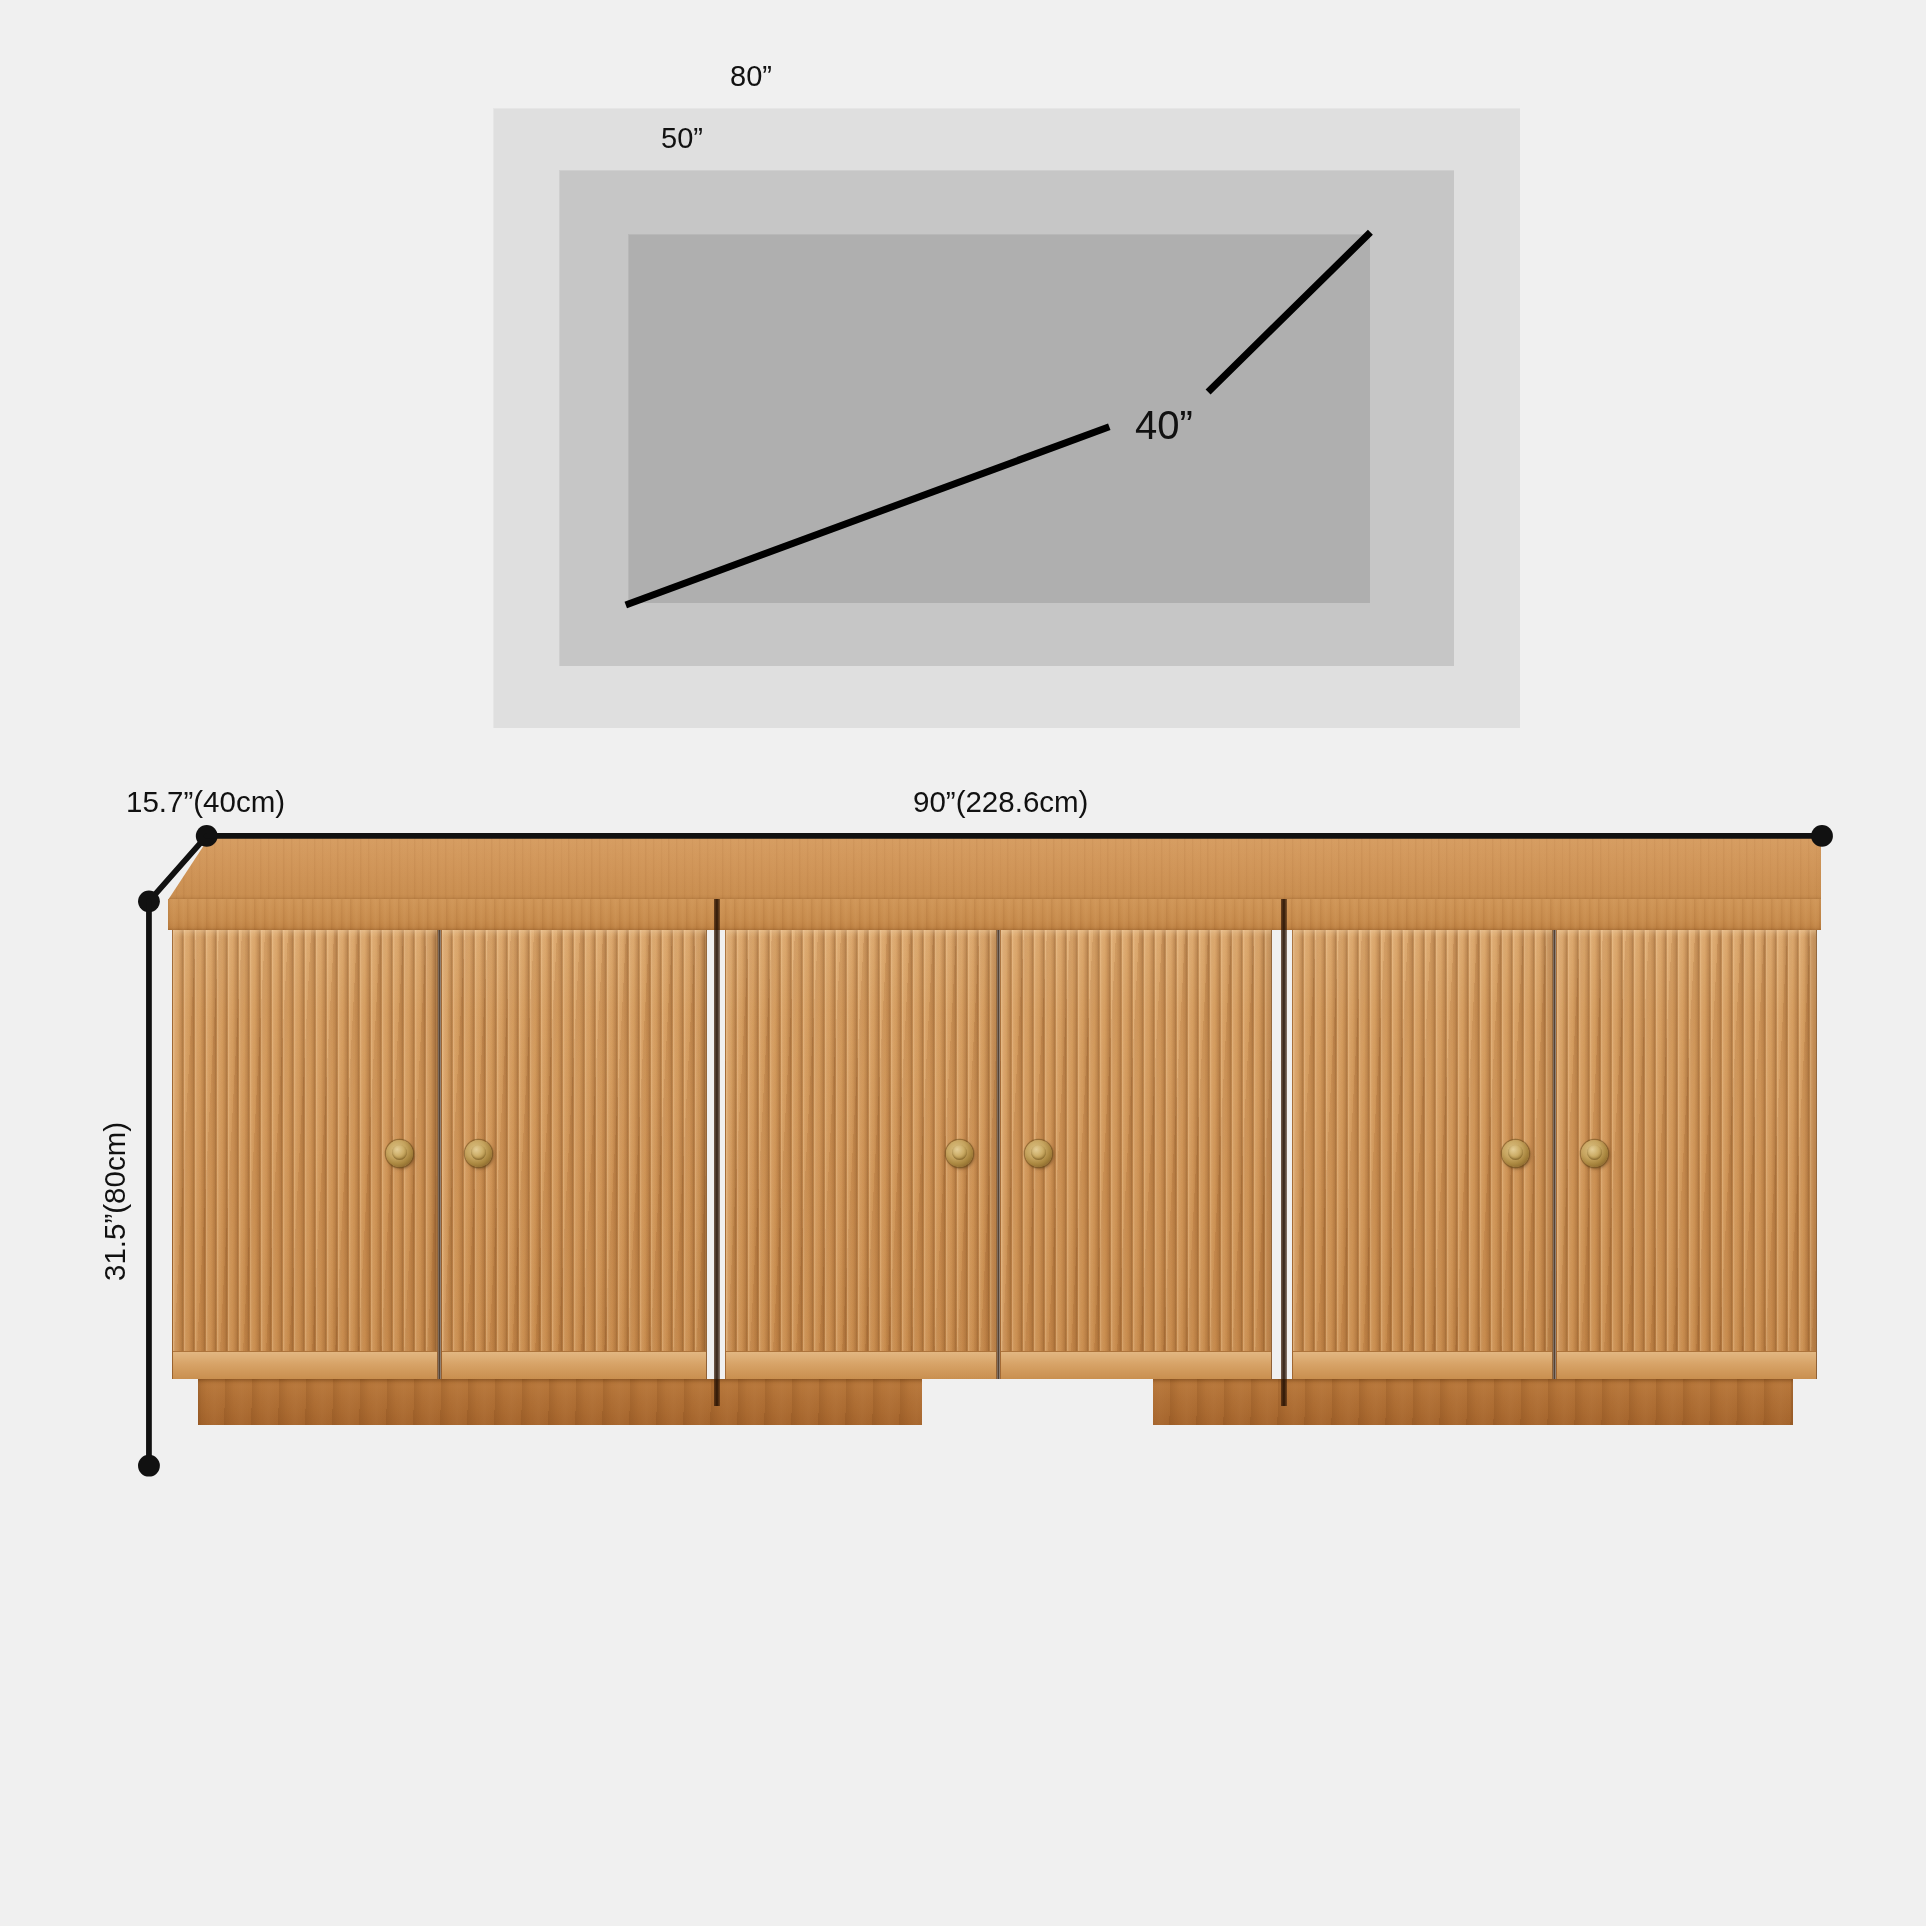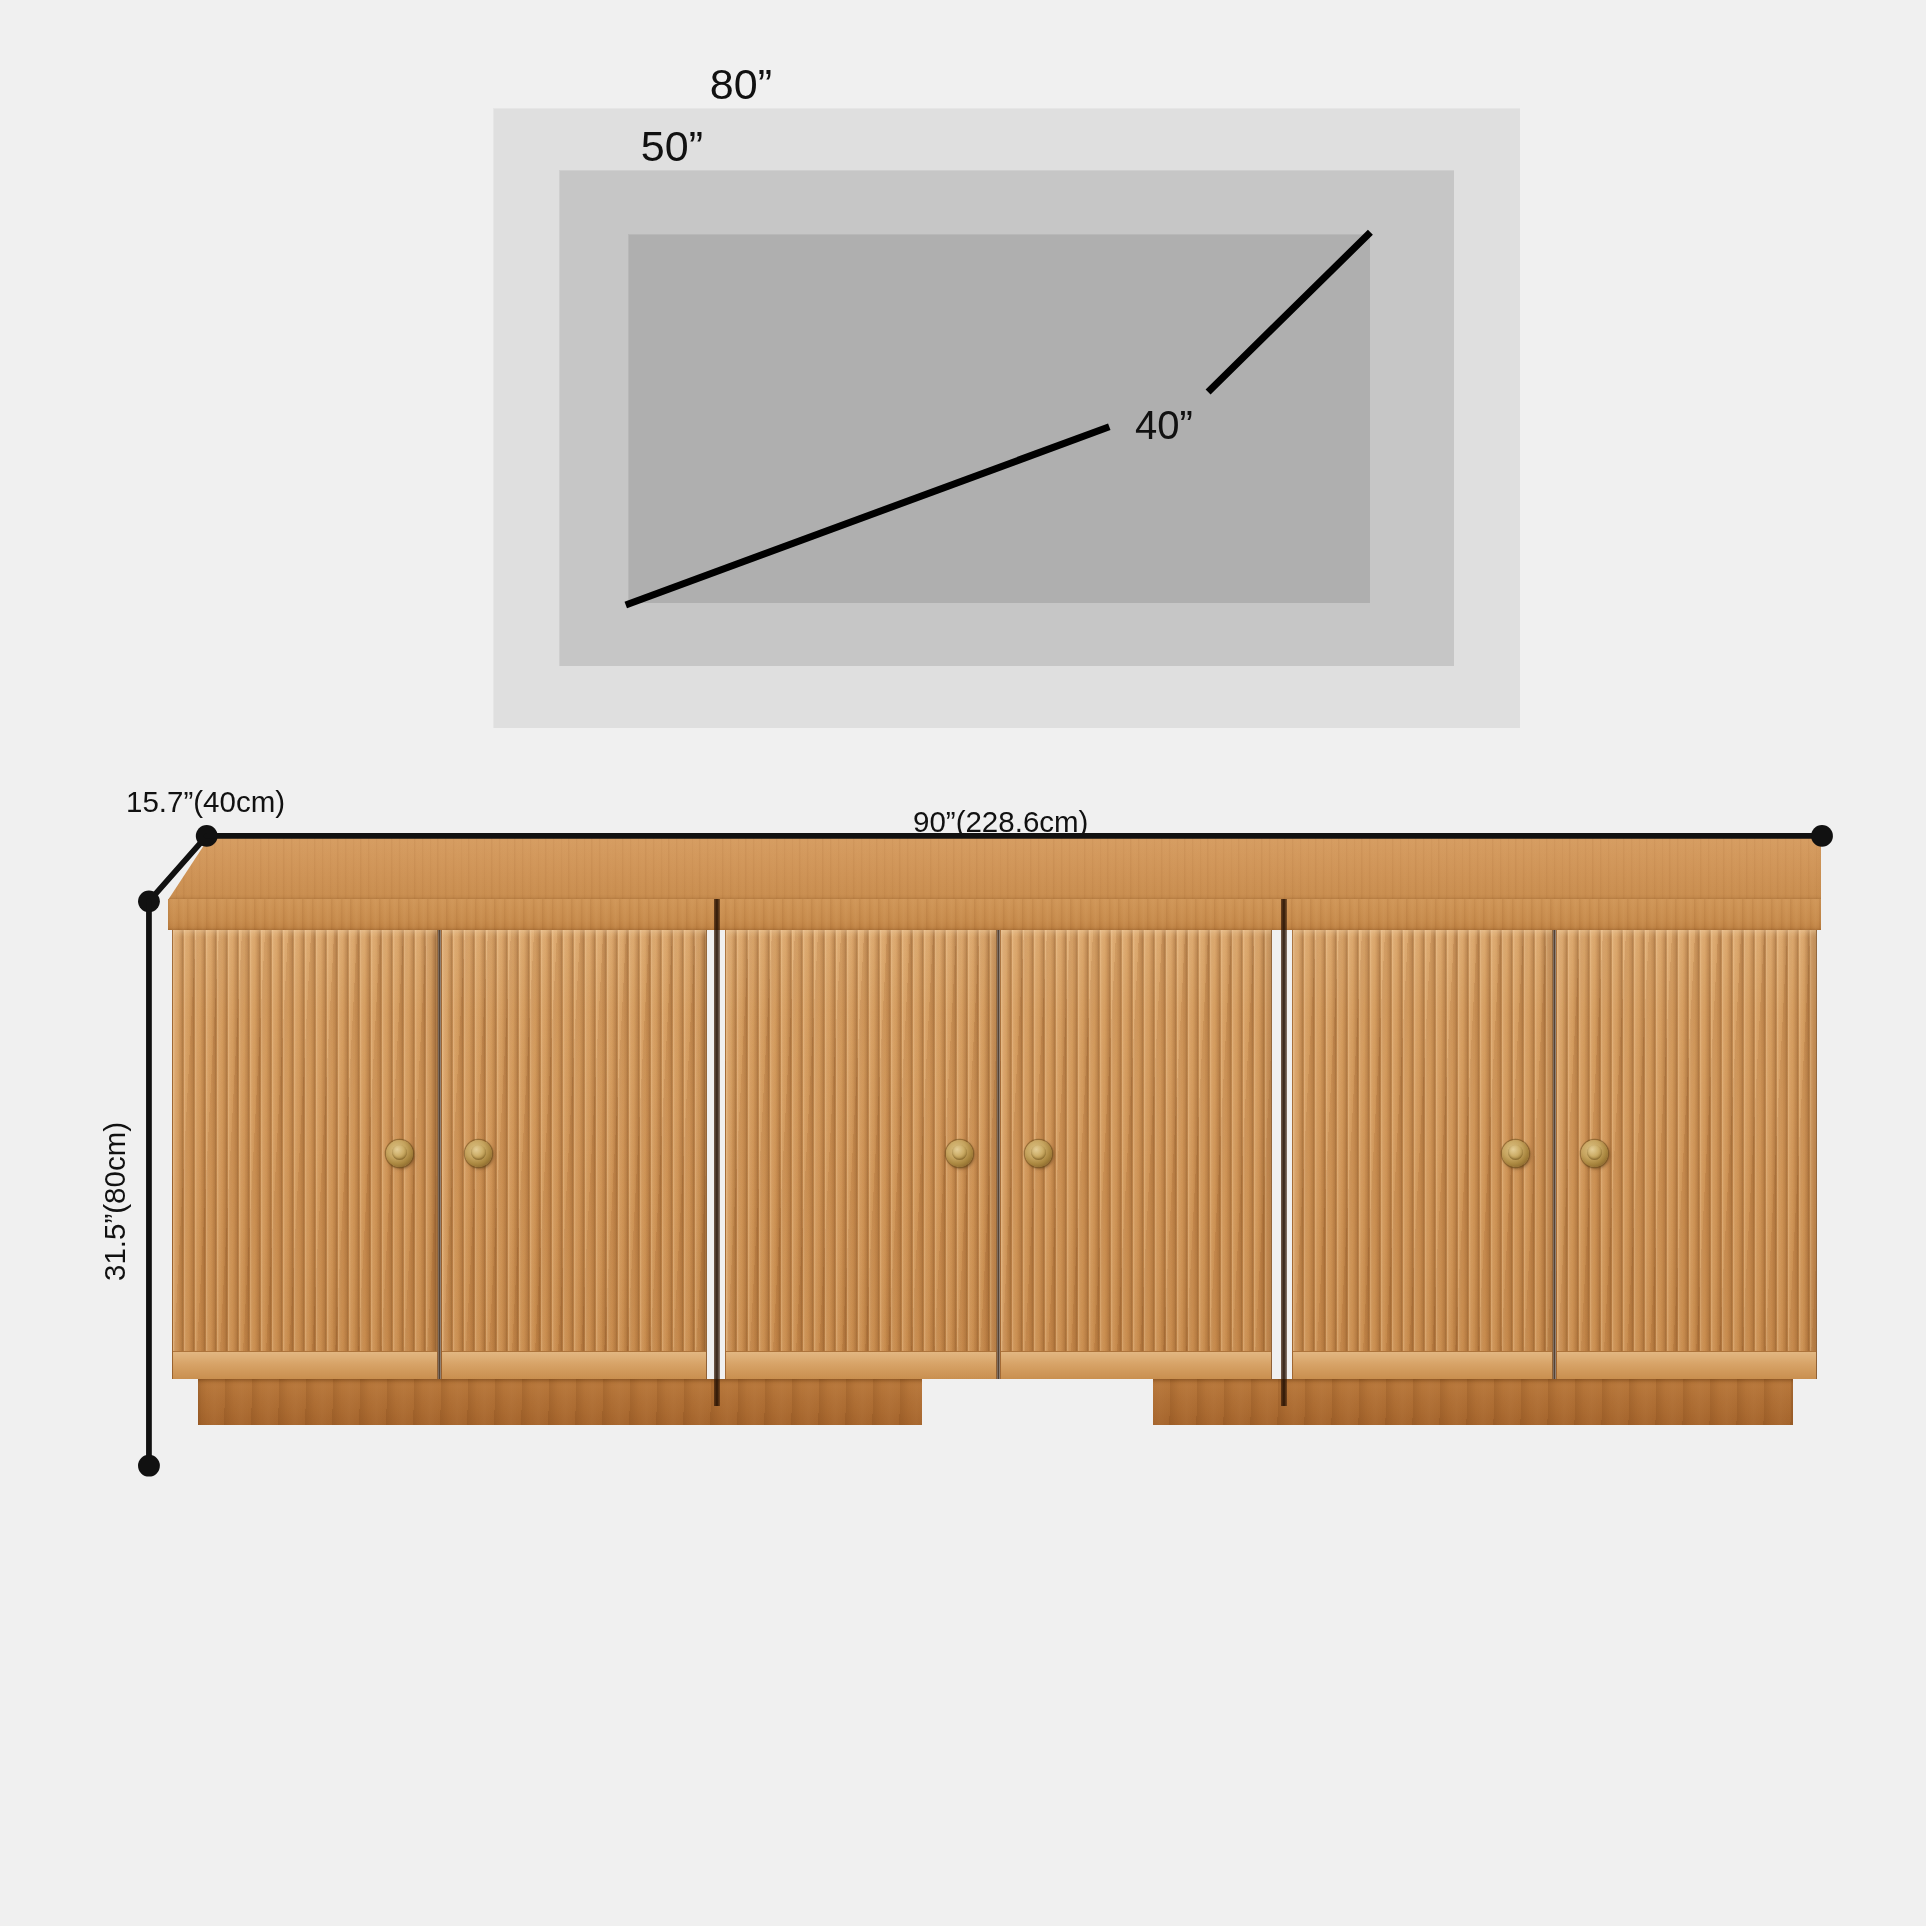--- a/index.html
+++ b/index.html
@@ -51,21 +51,21 @@
   #tv-rect-60 {
     left: 135px; top: 126px;
     width: 742px; height: 369px;
     background: #afafaf;
     border-top: 1.9px solid #b8b8b8;
     border-left: 1.9px solid #b8b8b8;
   }
 
   .tv-label {
     position: absolute;
-    font-size: 43px;
+    font-size: 29px;
     font-weight: 400;
     color: #111111;
     letter-spacing: 0px;
     white-space: nowrap;
     font-family: "Liberation Sans", sans-serif;
   }
 
   #tv-label-80 { right: 748px; top: -48px; }
   #tv-label-70 { right: 817px; top: 14px;  }
 
@@ -276,21 +276,21 @@
 
   .dim-label {
     position: absolute;
     font-size: 29.5px;
     color: #111111;
     white-space: nowrap;
     font-family: "Liberation Sans", sans-serif;
   }
 
   #dim-depth-label { left: 126px; top: 785px; }
-  #dim-width-label { left: 913px; top: 785px; margin-top: 20px; }
+  #dim-width-label { left: 913px; top: 785px; }
 
   #dim-height-label {
     left: 0; top: 0;
     transform: translate(98px, 1281px) rotate(-90deg);
     transform-origin: 0 0;
   }
 
   
   #headline-block {
     position: absolute;

